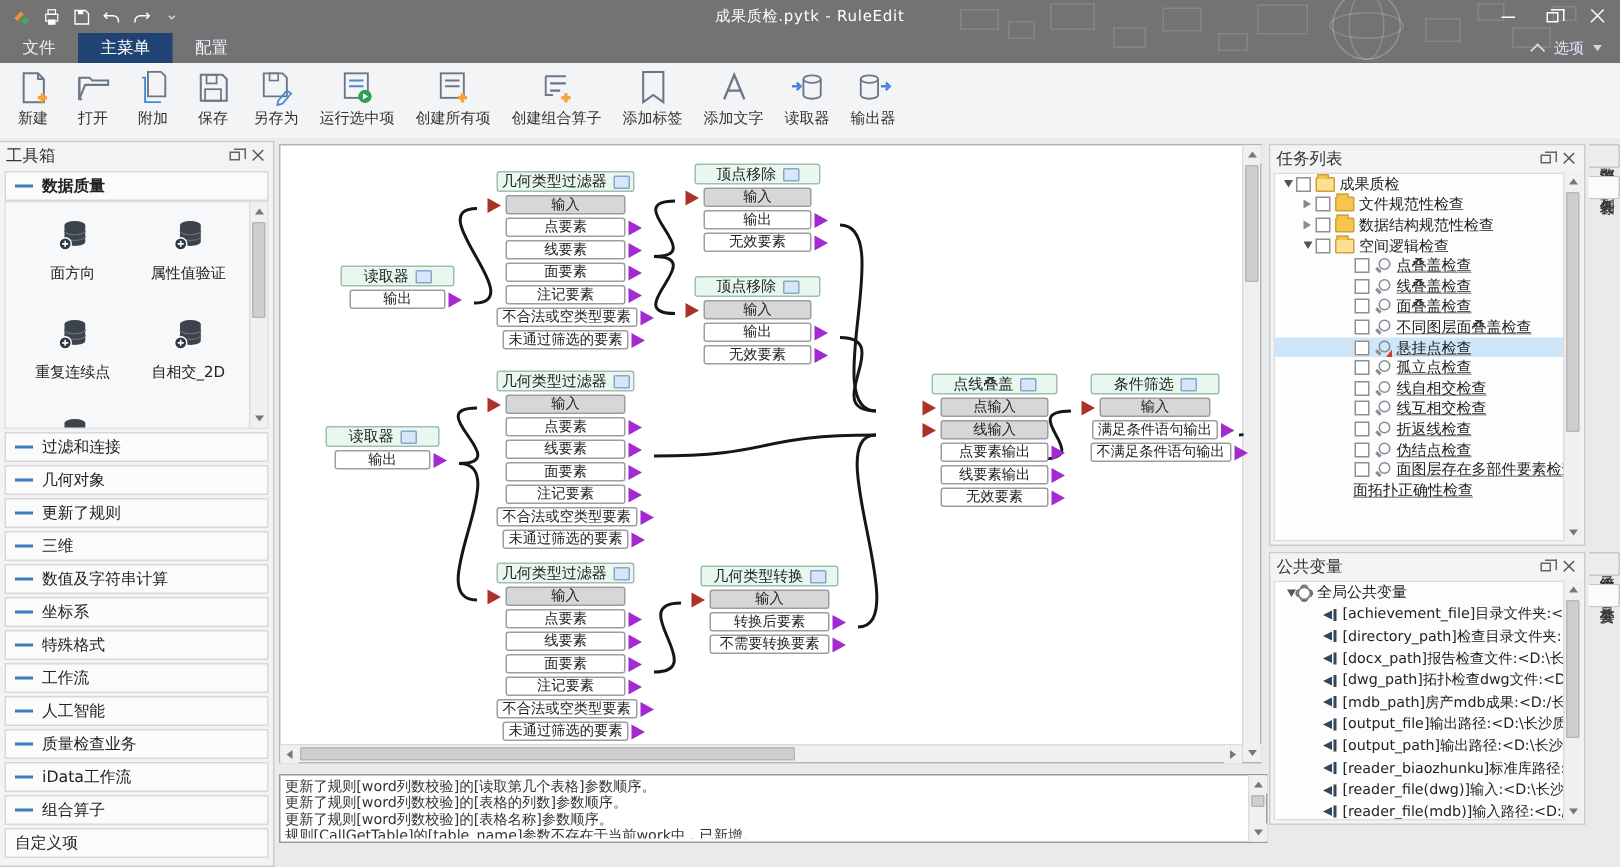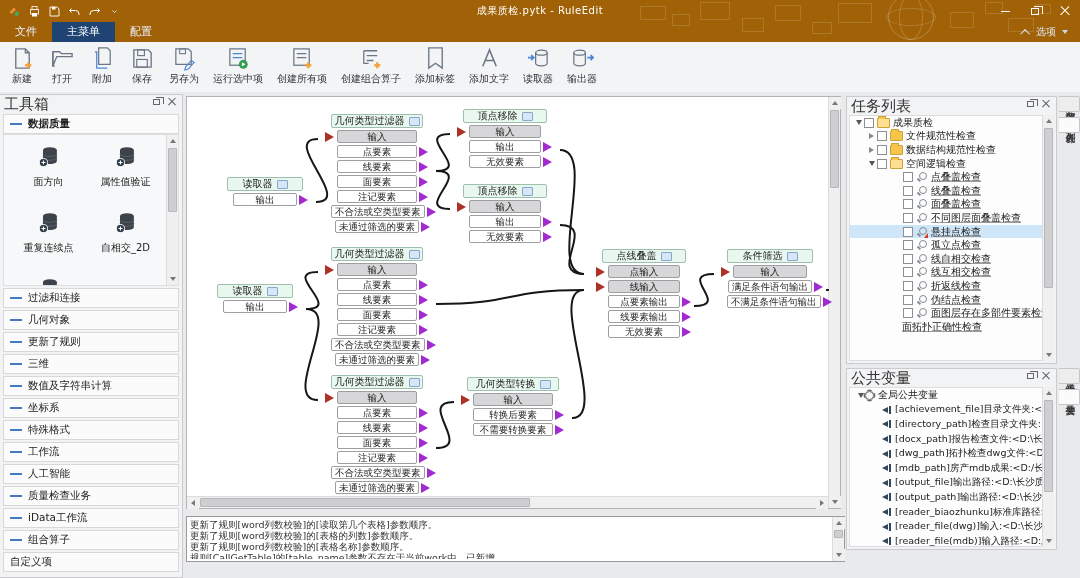--- a/index.html
+++ b/index.html
@@ -1,20 +1,20 @@
 <!DOCTYPE html>
 <html><head>
 <meta charset="utf-8">
 <style>
   *{box-sizing:border-box;margin:0;padding:0}
   html,body{width:1080px;height:578px;overflow:hidden}
   body{font-family:"DejaVu Sans","Liberation Sans",sans-serif;font-size:11px;color:#222;background:#e9eaec;position:relative}
 
   
-  .topbars{position:relative;height:42px;background:#a16207;color:#fff;overflow:hidden}
+  .topbars{position:relative;height:42px;background:#737373;color:#fff;overflow:hidden}
   .titlebar{height:22px;display:flex;align-items:center;position:relative;z-index:2}
   .qat{display:flex;align-items:center;gap:7px;padding:0 8px}
   .qat .qi{width:13px;height:13px;display:flex;align-items:center;justify-content:center}
   .title{position:absolute;left:0;right:0;text-align:center;font-size:10px;letter-spacing:.5px;pointer-events:none}
   .winbtns{margin-left:auto;display:flex;z-index:3}
   .winbtn{width:30px;height:22px;display:flex;align-items:center;justify-content:center;position:relative}
   .ic-min{width:9px;height:1px;background:#fff}
   .ic-max{width:8px;height:7px;border:1px solid #fff;position:relative}
   .ic-max:before{content:"";position:absolute;left:2px;top:-3px;width:8px;height:7px;border:1px solid #fff;border-bottom:none;border-left:none}
   .ic-x{width:10px;height:10px;position:relative}
@@ -34,21 +34,21 @@
 
   
   .ribbon{height:51px;background:#f3f4f6;border-bottom:1px solid #d7d8da;display:flex;align-items:flex-start;padding:3px 2px 0 2px}
   .tb-btn{display:flex;flex-direction:column;align-items:center;padding:1px 7px;min-width:40px}
   .tb-btn svg{width:25px;height:25px;display:block}
   .tb-label{font-size:10px;color:#333;margin-top:1px;white-space:nowrap}
 
   
   .main{position:absolute;left:0;top:92px;right:0;bottom:0;background:#e9eaec}
   .panel{position:absolute;background:#f2f3f4;border:1px solid #cbcbcd}
-  .panel-head{height:17px;display:flex;padding:0 4px;font-size:15px;color:#333;background:#f2f3f4}
+  .panel-head{height:17px;display:flex;align-items:center;padding:0 4px;font-size:11px;color:#333;background:#f2f3f4}
   .panel-head .ph-title{flex:1}
   .ph-ic{width:13px;height:13px;display:flex;align-items:center;justify-content:center;margin-left:2px;color:#555}
   .ic-float{width:7px;height:6px;border:1px solid #666;position:relative}
   .ic-float:before{content:"";position:absolute;left:2px;top:-3px;width:7px;height:6px;border:1px solid #666;border-left:none;border-bottom:none}
   .ic-xg{width:8px;height:8px;position:relative}
   .ic-xg:before,.ic-xg:after{content:"";position:absolute;left:-1px;top:3.5px;width:10px;height:1.2px;background:#555}
   .ic-xg:before{transform:rotate(45deg)}.ic-xg:after{transform:rotate(-45deg)}
 
   
   .toolbox{left:0;top:2px;width:183px;bottom:0;border-left:none}
@@ -624,21 +624,21 @@
           <div class="port in">
           <span>输入</span>
           <span class="arr-in"></span></div>
           <div class="port out">
           <span>转换后要素</span>
           <span class="arr-out"></span></div>
           <div class="port out">
           <span>不需要转换要素</span>
           <span class="arr-out"></span></div>
         </div>
-        <div class="node" style="left:415px;top:152px;width:84px">
+        <div class="node" style="left:434px;top:152px;width:84px">
     <div class="node-header">
       <span>点线叠盖</span>
       <span class="node-menu"></span>
     </div>
           <div class="port in">
           <span>点输入</span>
           <span class="arr-in"></span></div>
           <div class="port in">
           <span>线输入</span>
           <span class="arr-in"></span></div>

